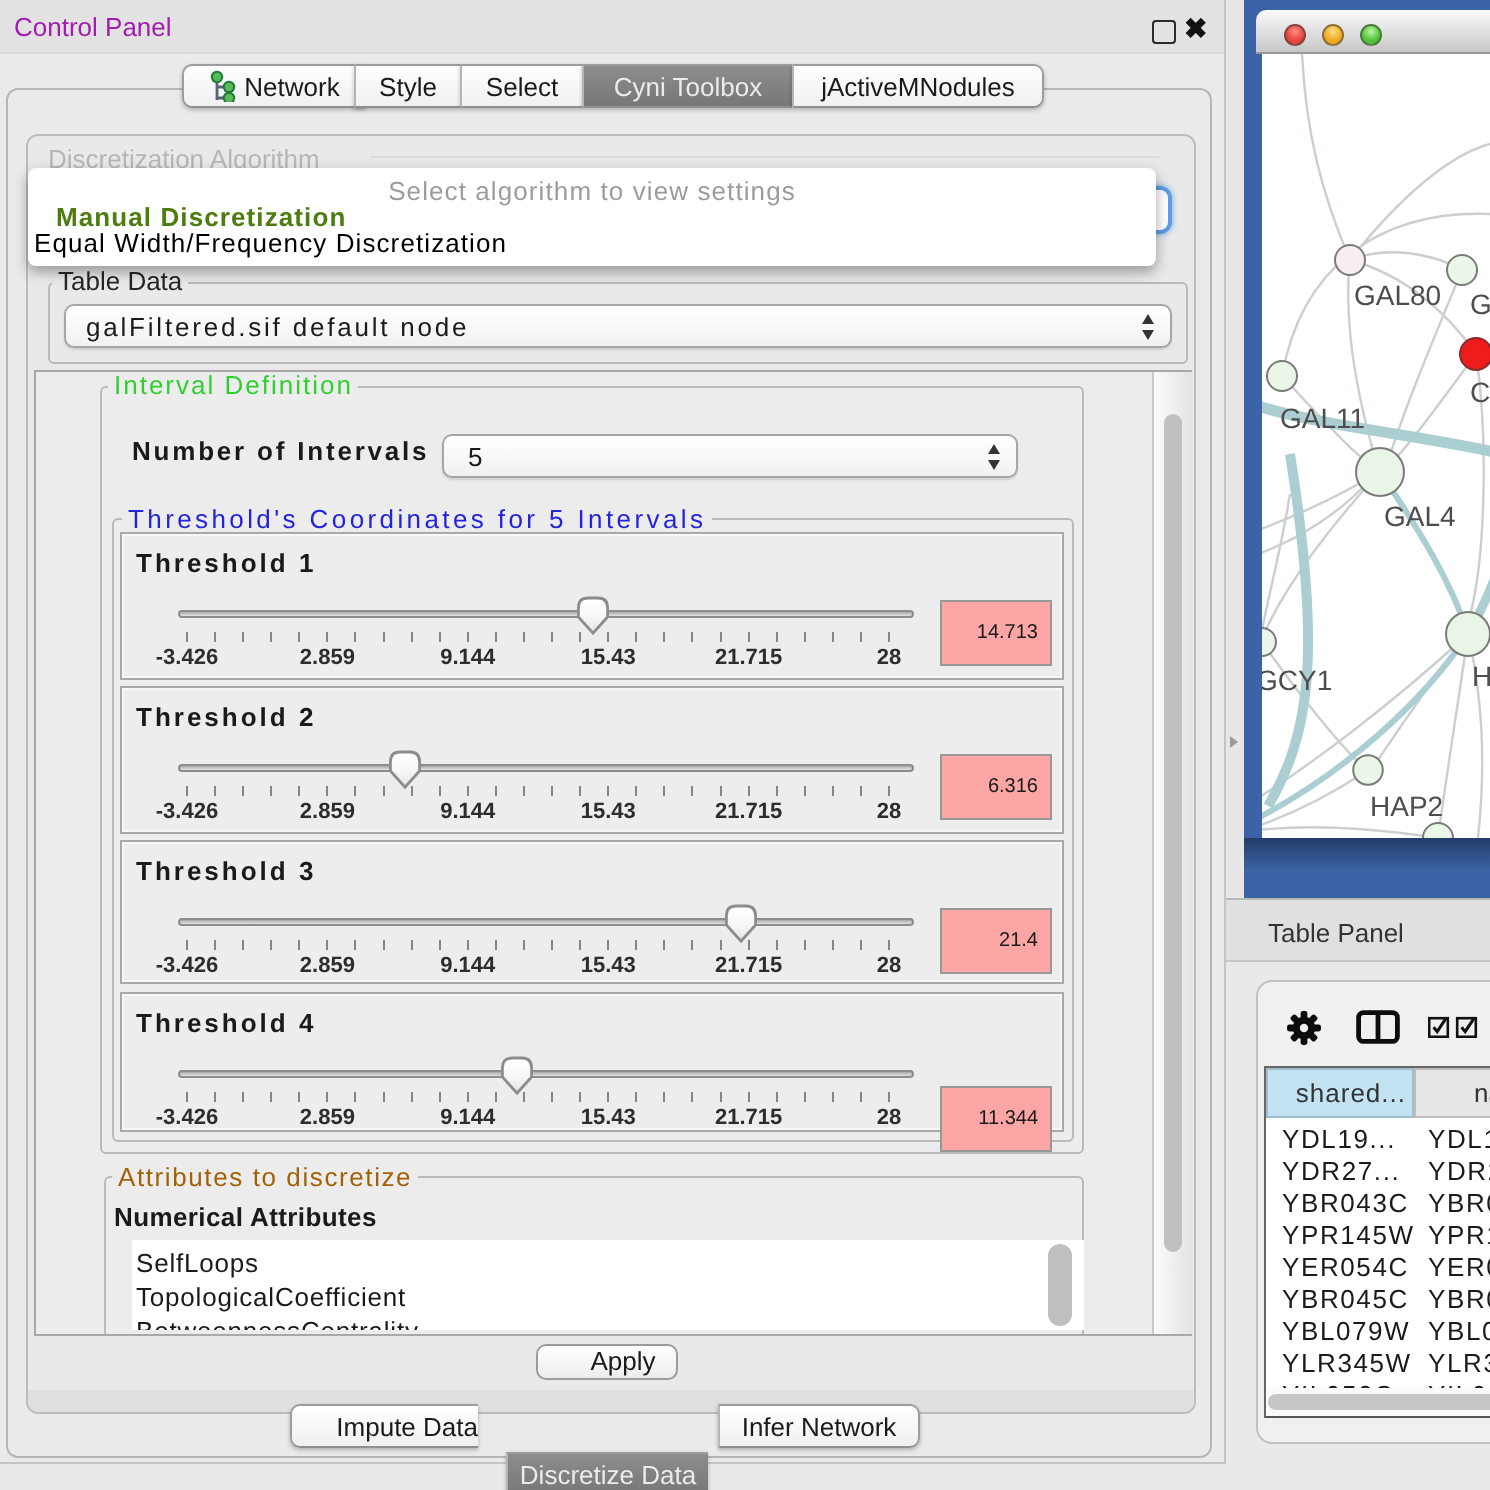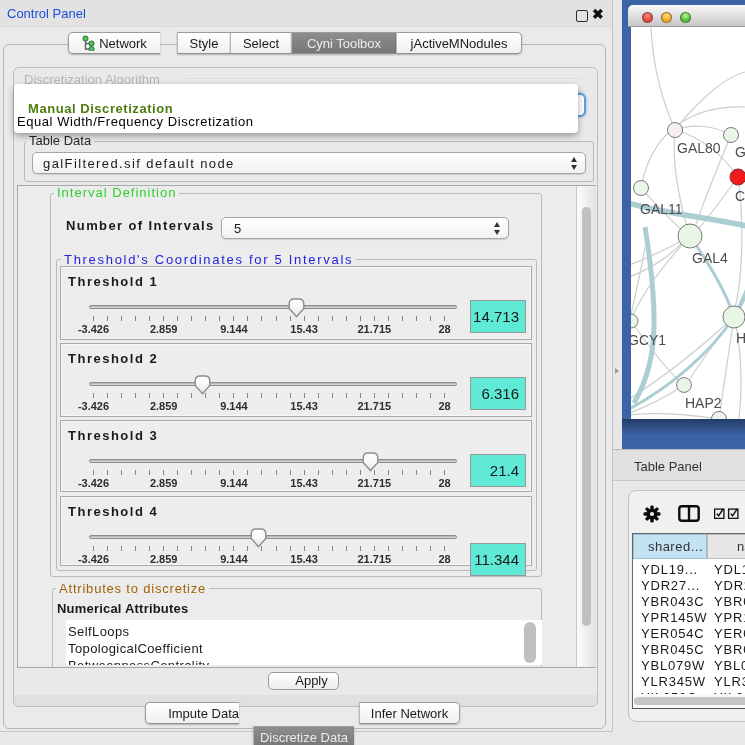--- a/index.html
+++ b/index.html
@@ -21,33 +21,33 @@
   border-right:3.5px solid transparent;border-bottom:5px solid #333;}
 .arrows:after{content:"";position:absolute;left:0;bottom:0;border-left:3.5px solid transparent;
   border-right:3.5px solid transparent;border-top:5px solid #333;}
 .tbox{position:absolute;left:60px;width:472px;background:#ededed;border:1px solid #a8a8a8;
   box-sizing:border-box;box-shadow:inset 0 0 0 1px rgba(255,255,255,0.55);}
 .track{position:absolute;left:89px;width:368px;height:4px;background:linear-gradient(#aaaaaa,#e3e3e3);
   border:1px solid #8d8d8d;border-radius:2px;box-sizing:border-box;}
 .ticks{position:absolute;left:93px;width:356px;height:5px;
   background:repeating-linear-gradient(to right,#858585 0,#858585 1px,transparent 1px,transparent 14.04px);}
 .tlab{position:absolute;width:60px;text-align:center;font-size:11px;font-weight:bold;color:#2d2d2d;line-height:11px;}
-.vfield{position:absolute;left:470px;width:56px;height:33px;background:#5eead4;border:1px solid #989898;
-  box-sizing:border-box;text-align:right;font-size:15px;line-height:31px;padding-right:6px;}
+.vfield{position:absolute;left:470px;width:56px;height:33px;background:#fca5a5;border:1px solid #989898;
+  box-sizing:border-box;text-align:right;font-size:10px;line-height:31px;padding-right:6px;}
 </style></head><body>
 <div id="root">
 <div class="a" style="left:0;top:0;width:612px;height:731px;background:#eaeaea;"></div>
 <div class="a" style="left:0;top:0;width:612px;height:26px;background:#e2e2e2;border-bottom:1px solid #dadada;"></div>
-<div class="a" style="left:7px;top:6px;font-size:13px;color:#1d4ed8;">Control Panel</div>
+<div class="a" style="left:7px;top:6px;font-size:13px;color:#a21caf;">Control Panel</div>
 <div class="a" style="left:576px;top:10px;width:10px;height:10px;border:1.5px solid #2b2b2b;border-radius:2px;"></div>
 <div class="a" style="left:592px;top:6px;font-size:14px;font-weight:bold;color:#111;">✖</div>
 <div class="a" style="left:612px;top:0;width:1px;height:732px;background:#c4c4c4;"></div>
 <div class="a" style="left:0;top:731px;width:613px;height:1px;background:#c4c4c4;"></div>
 <div class="a" style="left:3px;top:44px;width:603px;height:685px;border:1px solid #b6b6b6;border-radius:6px;box-sizing:border-box;"></div>
-<div class="seg first" style="left:68px;top:32px;width:92px;"><svg width="13" height="16" style="vertical-align:-3px;margin-right:4px" viewBox="0 0 13 16">
+<div class="seg first" style="left:91px;top:32px;width:92px;"><svg width="13" height="16" style="vertical-align:-3px;margin-right:4px" viewBox="0 0 13 16">
         <path d="M3.5,4 L3.5,15 M3.5,8.5 L8,8.5 M3.5,14 L8,14" stroke="#5a6374" stroke-width="1.4" fill="none"></path>
         <circle cx="3.5" cy="3.5" r="2.6" fill="#58b95c" stroke="#1e7a32" stroke-width="1"></circle>
         <circle cx="9.5" cy="8.5" r="2.6" fill="#58b95c" stroke="#1e7a32" stroke-width="1"></circle>
         <circle cx="9.5" cy="14" r="2.6" fill="#58b95c" stroke="#1e7a32" stroke-width="1"></circle>
       </svg>Network</div>
 <div class="seg mid" style="left:177px;top:32px;width:53px;">Style</div>
 <div class="seg mid" style="left:230px;top:32px;width:61px;">Select</div>
 <div class="seg mid dark" style="left:291px;top:32px;width:105px;">Cyni Toolbox</div>
 <div class="seg mid last" style="left:396px;top:32px;width:126px;">jActiveMNodules</div>
 <div class="a" style="left:13px;top:67px;width:585px;height:640px;border:1px solid #bdbdbd;border-radius:6px;box-sizing:border-box;background:#e9e9e9;"></div>
@@ -163,20 +163,21 @@
 <div class="a" style="left:66px;top:620px;width:476px;height:45px;background:#ffffff;overflow:hidden;"></div>
 <div class="a" style="left:68px;top:624px;letter-spacing:0.4px;">SelfLoops</div>
 <div class="a" style="left:68px;top:641px;letter-spacing:0.4px;">TopologicalCoefficient</div>
 <div class="a" style="left:68px;top:658px;width:200px;height:7px;overflow:hidden;letter-spacing:0.4px;">BetweennessCentrality</div>
 <div class="a" style="left:524px;top:622px;width:12px;height:41px;background:#bfbfbf;border-radius:6px;"></div>
 <div class="a" style="left:268px;top:672px;width:71px;height:18px;background:linear-gradient(#ffffff,#ededed);border:1px solid #9b9b9b;border-radius:5px;box-sizing:border-box;text-align:center;line-height:16px;padding-left:16px;">Apply</div>
 <div class="seg first" style="left:145px;top:702px;width:94px;text-align:right;">Impute Data</div>
 <div class="seg mid dark" style="left:253px;top:702px;width:101px;margin-top:24px;">Discretize Data</div>
 <div class="seg mid last" style="left:359px;top:702px;width:101px;">Infer Network</div>
 <div class="a" style="left:14px;top:84px;width:564px;height:49px;background:#ffffff;border-radius:4px;box-shadow:0 3px 7px rgba(0,0,0,0.35);z-index:50;"></div>
+<div class="a" style="left:14px;top:89px;width:564px;text-align:center;color:#9c9c9c;z-index:51;line-height:13px;letter-spacing:0.55px;">Select algorithm to view settings</div>
 <div class="a" style="left:28px;top:102px;font-weight:bold;color:#4d7c0f;z-index:51;line-height:13px;letter-spacing:0.55px;text-align:center;">Manual Discretization</div>
 <div class="a" style="left:17px;top:115px;color:#000;z-index:51;line-height:13px;letter-spacing:0.55px;">Equal Width/Frequency Discretization</div>
 <div class="a" style="left:613px;top:0;width:9px;height:745px;background:#e7e7e7;"></div>
 <div class="a" style="left:615px;top:368px;width:0;height:0;border-top:3px solid transparent;border-bottom:3px solid transparent;border-left:4px solid #9a9a9a;"></div>
 <div class="a" style="left:622px;top:0;width:123px;height:449px;background:#3c63a5;"></div>
 <div class="a" style="left:622px;top:419px;width:123px;height:30px;background:linear-gradient(#243d68,#3c63a5 55%);"></div>
 <div class="a" style="left:628px;top:5px;width:117px;height:22px;background:linear-gradient(#fafafa,#c7c7c7);border-radius:5px 0 0 0;border-bottom:1px solid #9a9a9a;box-sizing:border-box;"></div>
 <div class="a" style="left:642px;top:11.5px;width:11px;height:11px;border-radius:50%;background:radial-gradient(circle at 50% 30%, #ff8a80 0%, #e2463c 60%);border:0.5px solid rgba(60,60,60,0.55);box-sizing:border-box;"></div>
 <div class="a" style="left:661px;top:11.5px;width:11px;height:11px;border-radius:50%;background:radial-gradient(circle at 50% 30%, #ffe082 0%, #efa922 60%);border:0.5px solid rgba(60,60,60,0.55);box-sizing:border-box;"></div>
 <div class="a" style="left:680px;top:11.5px;width:11px;height:11px;border-radius:50%;background:radial-gradient(circle at 50% 30%, #b9f6a0 0%, #53c138 60%);border:0.5px solid rgba(60,60,60,0.55);box-sizing:border-box;"></div>

